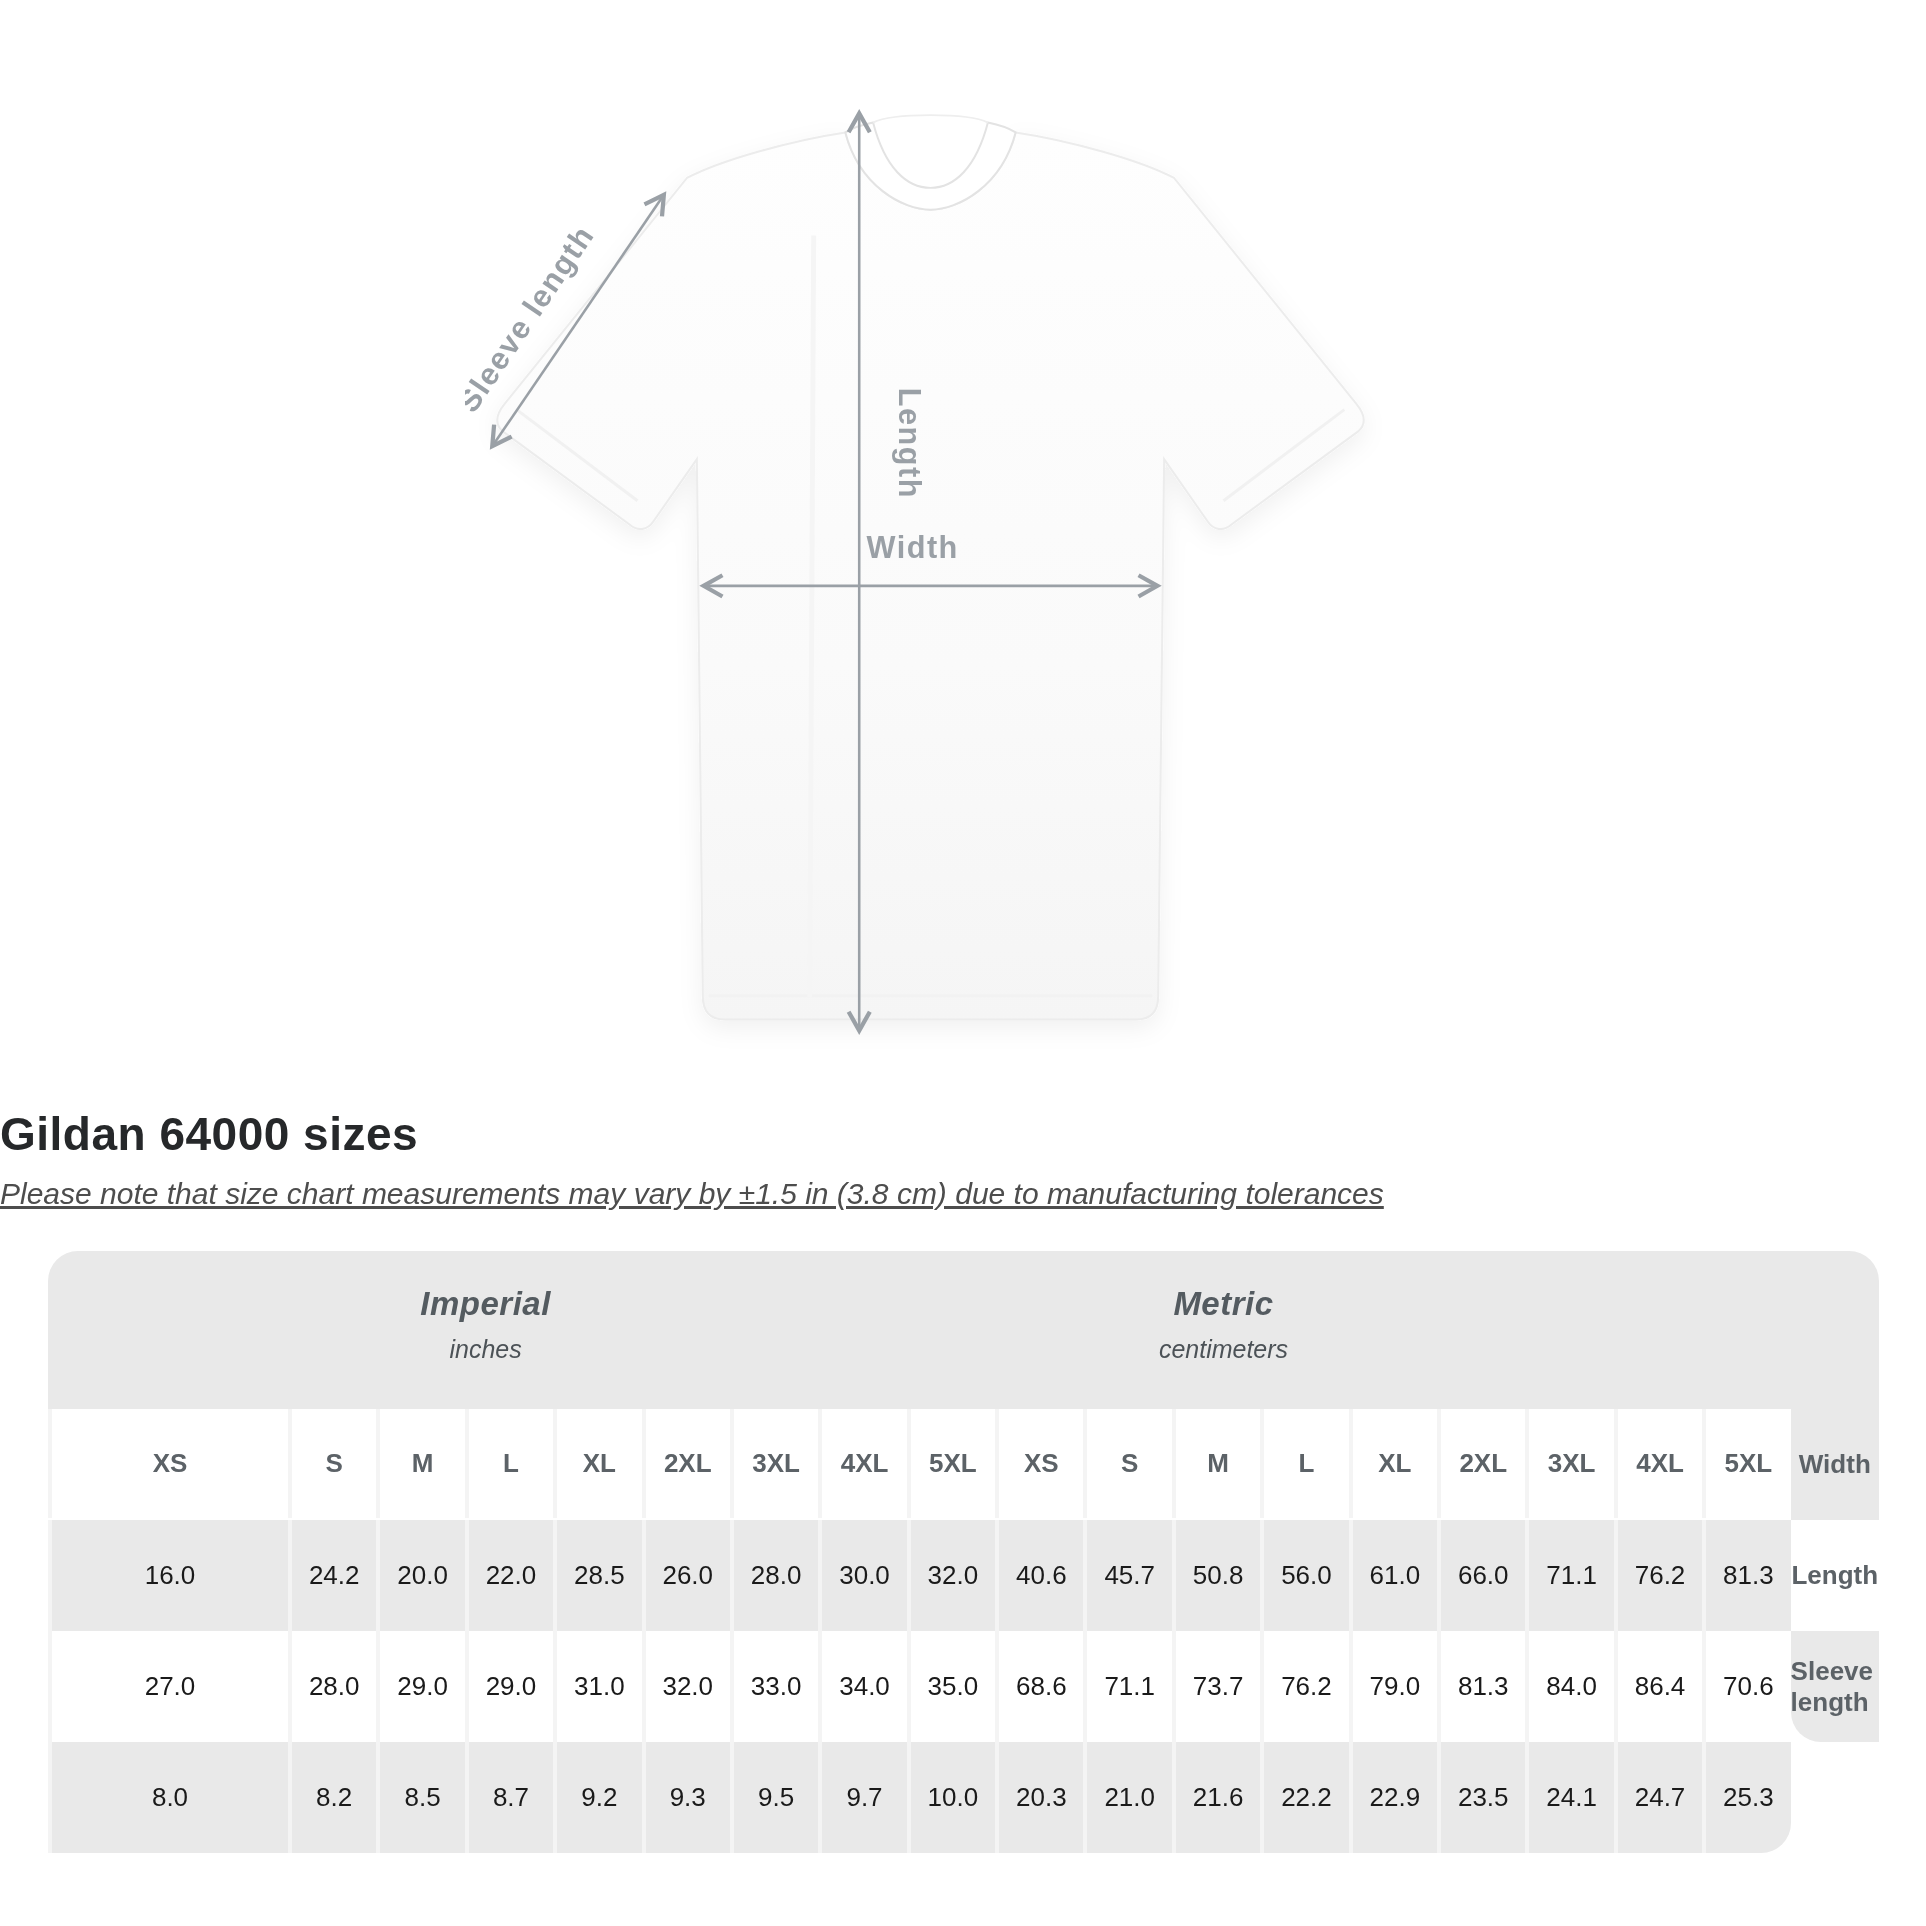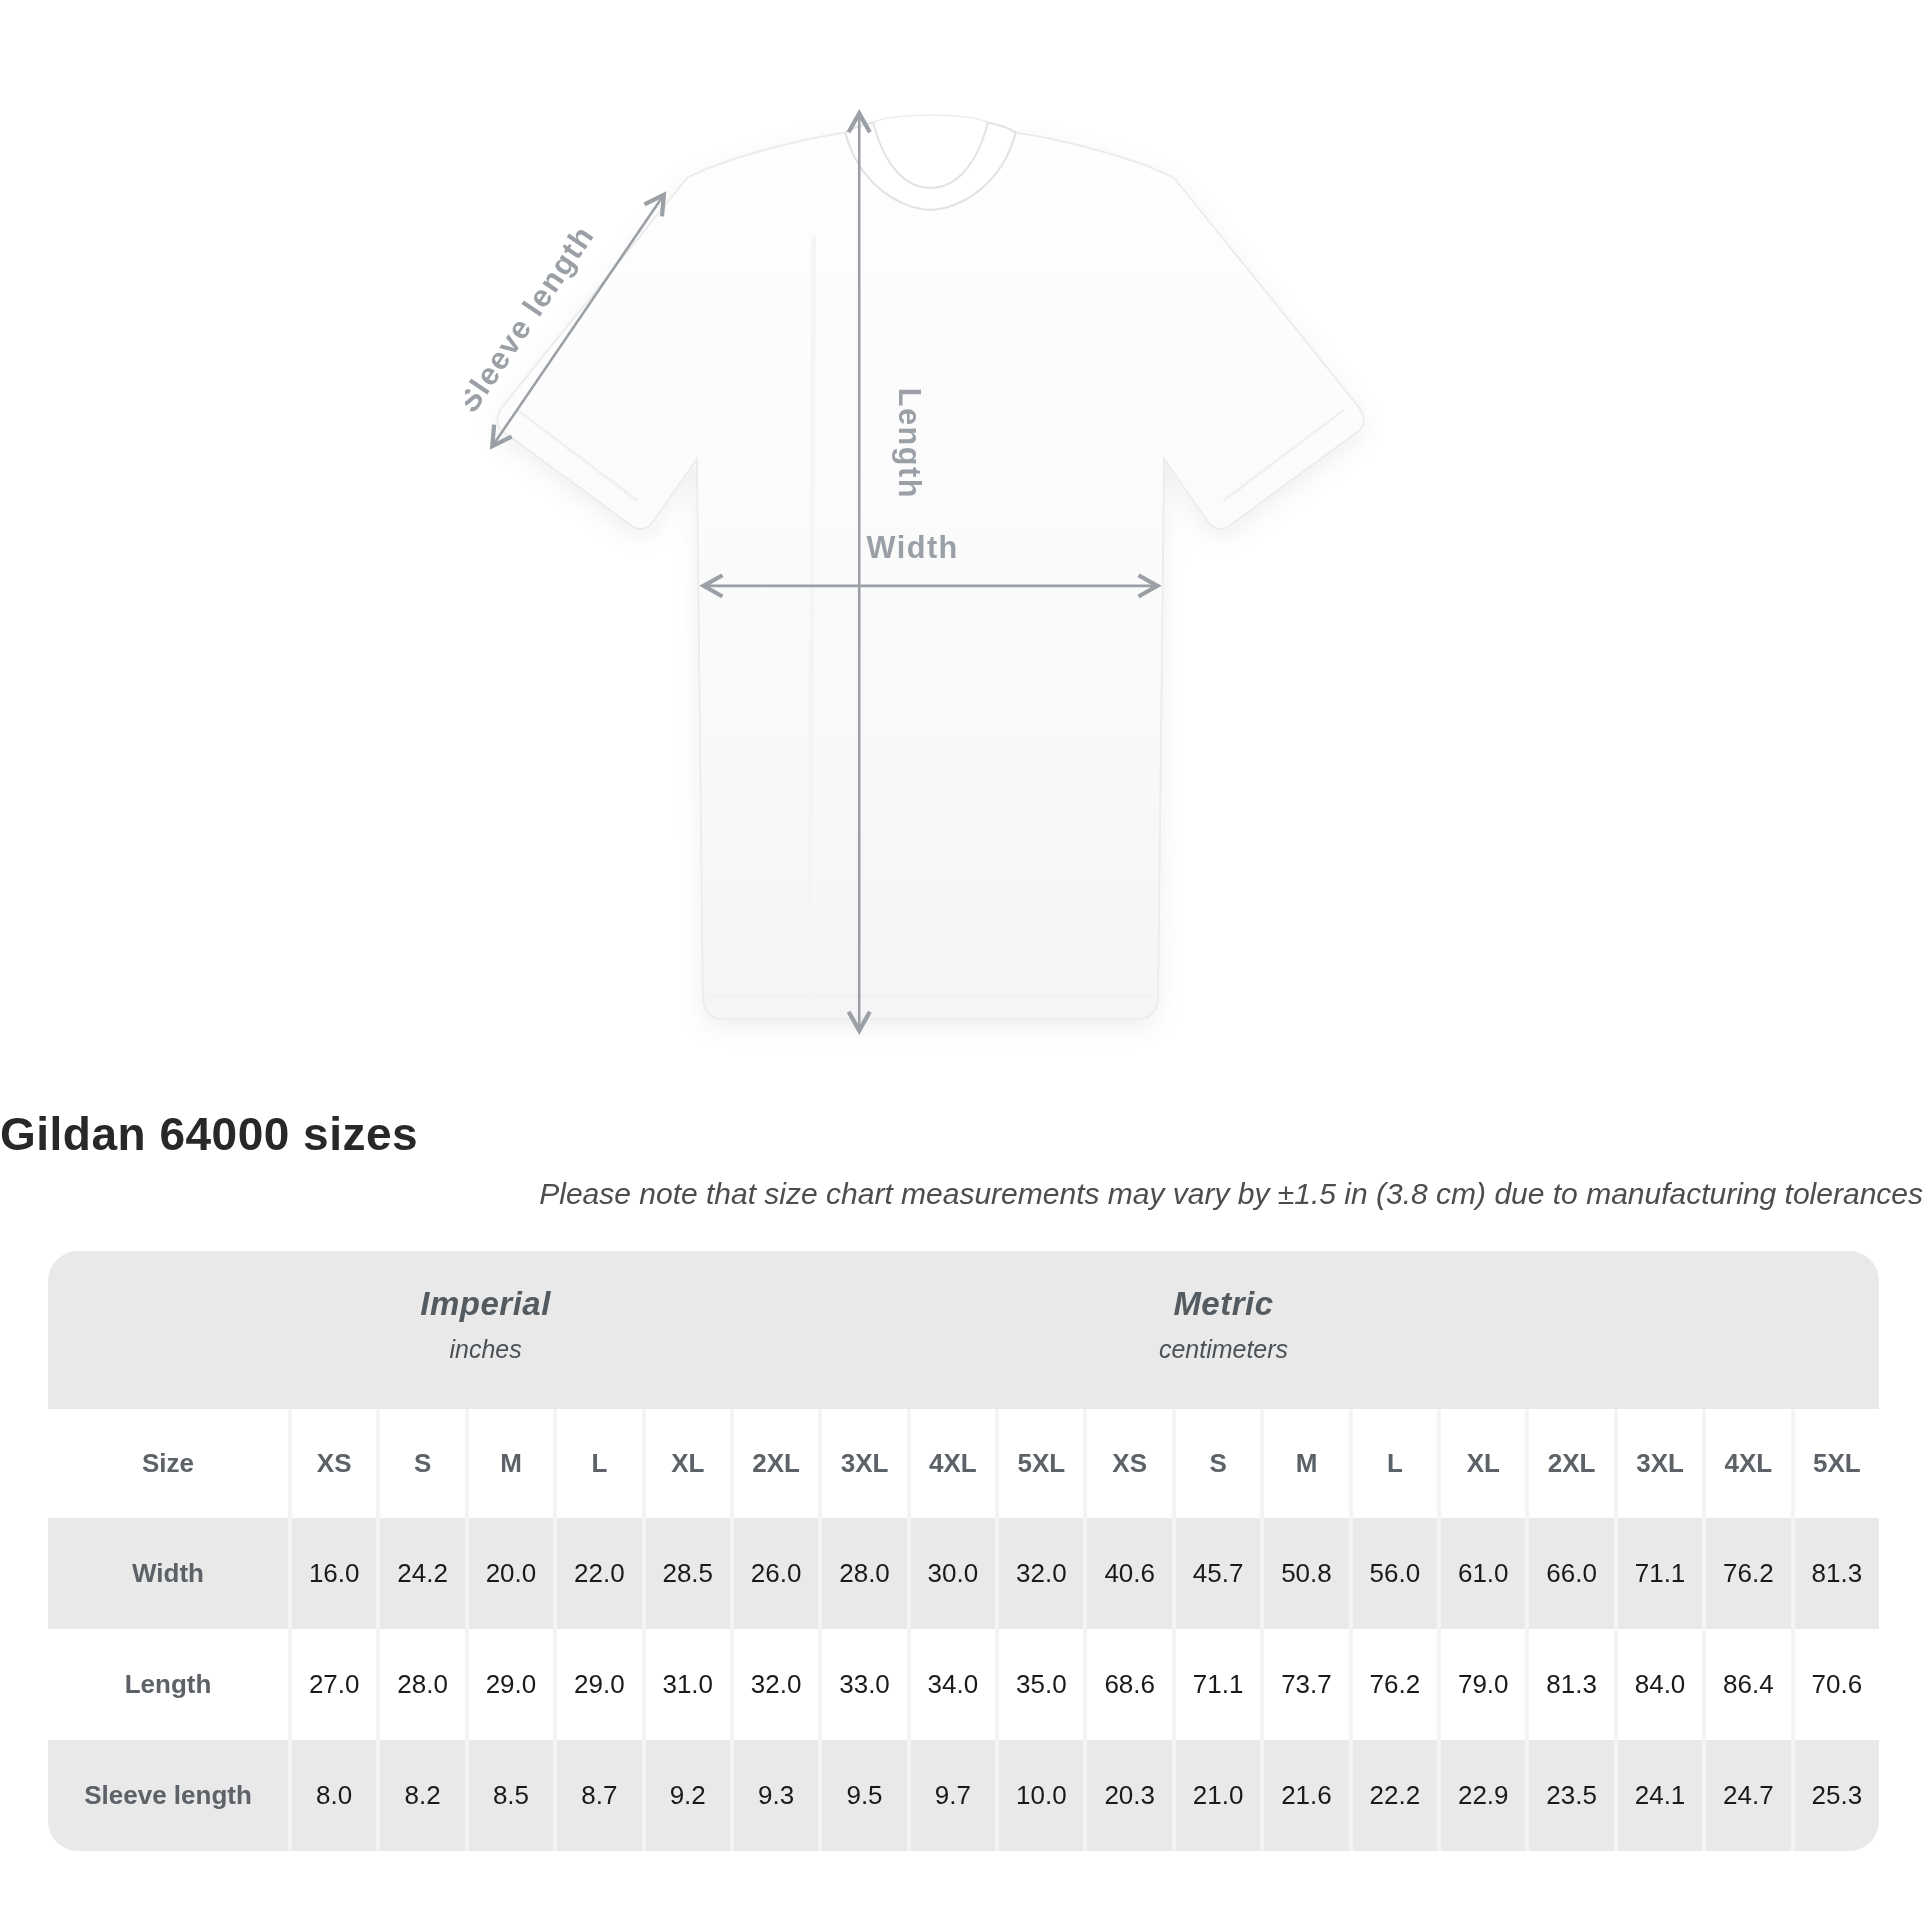--- a/index.html
+++ b/index.html
@@ -14,22 +14,22 @@
   .hero{position:relative;height:1069px;}
   .hero svg{position:absolute;left:465px;top:77px;width:931px;height:990px;}
   .dim-label{fill:#9aa0a6;font-weight:bold;font-size:31px;letter-spacing:1.5px;}
   .dim-line{stroke:#9aa0a6;stroke-width:2.6;fill:none;}
   
   h1.title{
     margin:38px 0 0 0;
     font-size:46px;font-weight:bold;color:#26282a;letter-spacing:0.5px;
   }
   p.subtitle{
-    margin:16px 4px 0 0;text-align:right;
-    font-size:30px;font-style:italic;color:#4d4d4d;
+    margin:16px 4px 0 0;text-align:left;
+    font-size:30px;font-style:italic;color:#4d4d4d;text-decoration:underline;
   }
   
   .sizetable{
     margin:40px 48px 0 48px;
     display:grid;
     grid-template-columns:240px repeat(18, 1fr);
   }
   .band{
     grid-column:1 / -1;
     position:relative;
@@ -136,21 +136,20 @@
     <div class="bgroup" style="left:23.9%">
       <div class="bl">Imperial</div>
       <div class="bs">inches</div>
     </div>
     <div class="bgroup" style="left:64.2%">
       <div class="bl">Metric</div>
       <div class="bs">centimeters</div>
     </div>
   </div>
 
-<div class="c hdr lbl">Size</div>
     <div class="c hdr sz sep">XS</div>
     <div class="c hdr sz sep">S</div>
     <div class="c hdr sz sep">M</div>
     <div class="c hdr sz sep">L</div>
     <div class="c hdr sz sep">XL</div>
     <div class="c hdr sz sep">2XL</div>
     <div class="c hdr sz sep">3XL</div>
     <div class="c hdr sz sep">4XL</div>
     <div class="c hdr sz sep">5XL</div>
     <div class="c hdr sz sep">XS</div>

